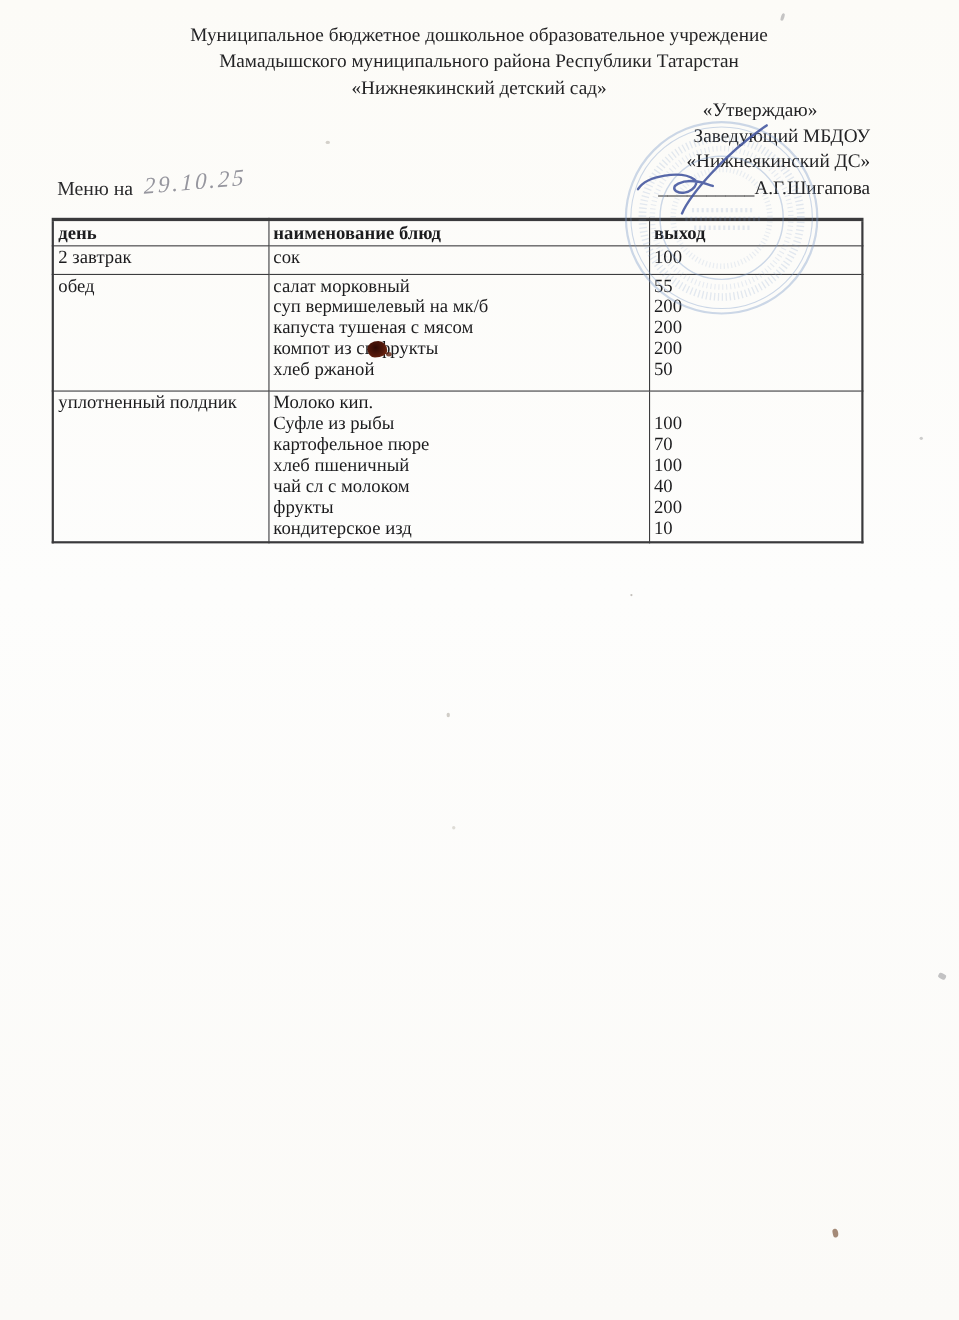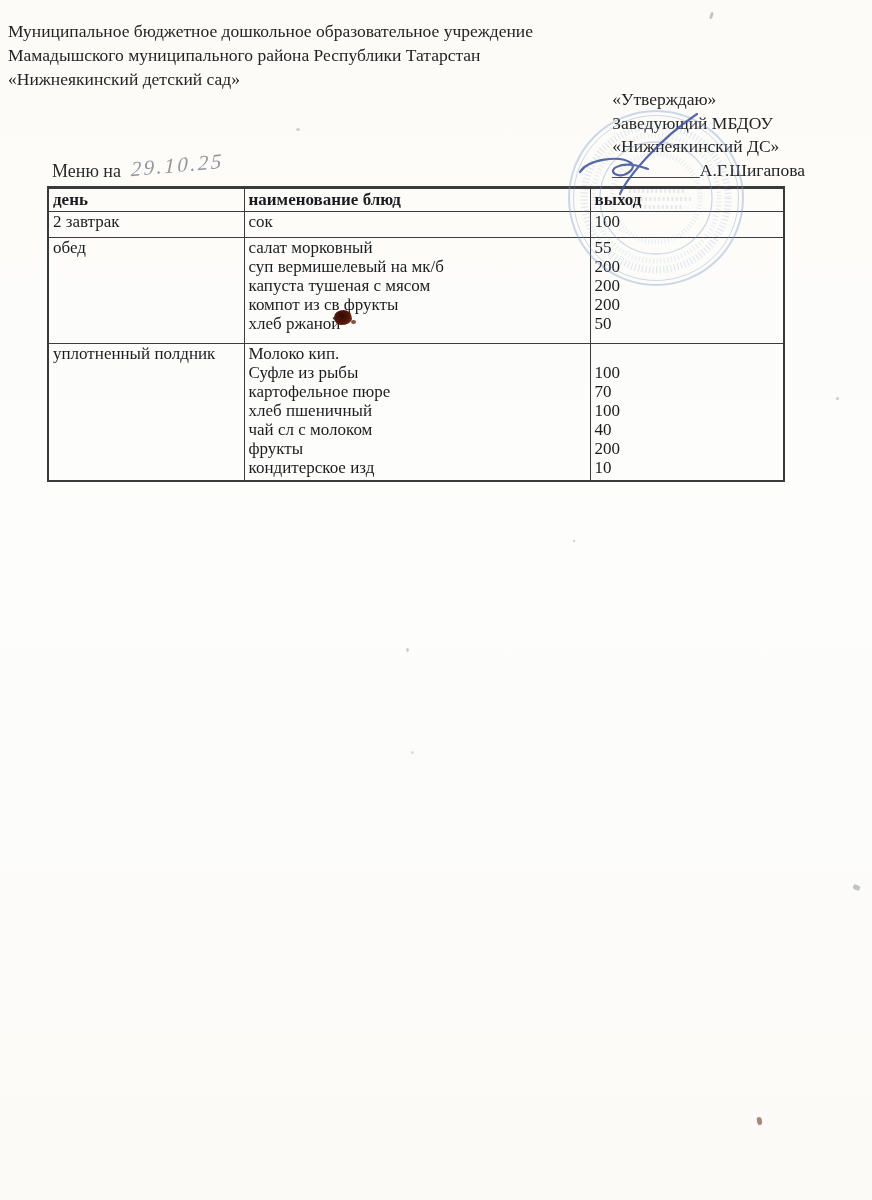--- a/index.html
+++ b/index.html
@@ -9,28 +9,28 @@
     margin: 0 auto;
     background: linear-gradient(180deg, #fcfbf7 0%, #fdfdfc 45%, #fbfaf7 100%);
     overflow: hidden;
     font-family: "Liberation Serif", "DejaVu Serif", serif;
     color: #1d1d1f;
   }
 
   
   .doc-header {
     position: absolute; left: 8px; top: 19px; width: 855px;
-    text-align: left; font-size: 17.5px; line-height: 24px;
+    text-align: center; font-size: 17.5px; line-height: 24px;
     color: #232325;
   }
 
   
   .approval {
-    position: absolute; right: 67px; top: 88px;
-    text-align: left; font-size: 17.5px; line-height: 23.5px;
+    position: absolute; right: 81px; top: 88px;
+    text-align: right; font-size: 17.5px; line-height: 23.5px;
     color: #232325; white-space: nowrap;
   }
   .approval .approve-word { padding-right: 48px; }
   .sig-blank { letter-spacing: 0; }
 
   
   .stamp {
     position: absolute; left: 561px; top: 103px;
     width: 190px; height: 190px; opacity: 0.38;
     pointer-events: none; filter: blur(0.4px);
@@ -50,21 +50,21 @@
   }
   .hand-date {
     display: inline-block; margin-left: 10px;
     transform: rotate(-5deg) translateY(-5px) skewX(-6deg);
     font-style: italic; font-size: 21px; letter-spacing: 2.5px;
     color: #85858f; opacity: 0.85;
   }
 
   
   table.menu {
-    position: absolute; left: 47px; top: 186px;
+    position: absolute; left: 47px; top: 198px;
     width: 736px; table-layout: fixed; border-collapse: collapse;
     font-size: 17px; line-height: 19px; color: #1c1c1e;
     z-index: 2;
   }
   table.menu col.c-day { width: 196px; }
   table.menu col.c-dish { width: 346px; }
   table.menu col.c-out { width: 194px; }
   table.menu th, table.menu td {
     border: 1.5px solid #3d3d3f; padding: 0 4px;
     text-align: left; font-weight: normal; vertical-align: top;

